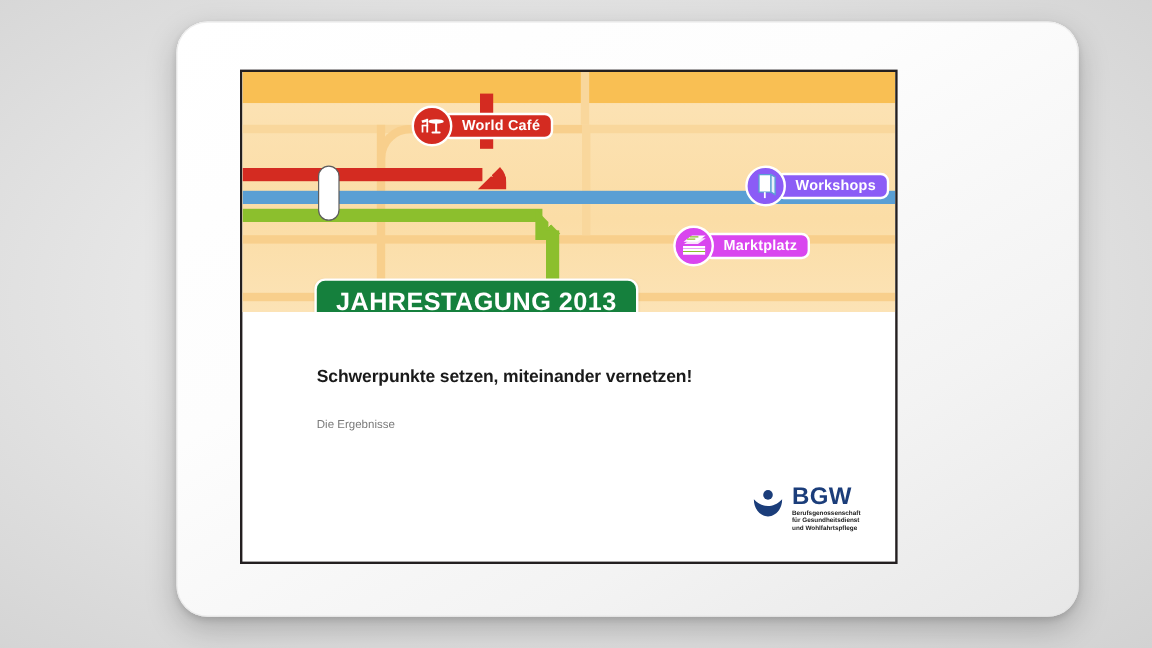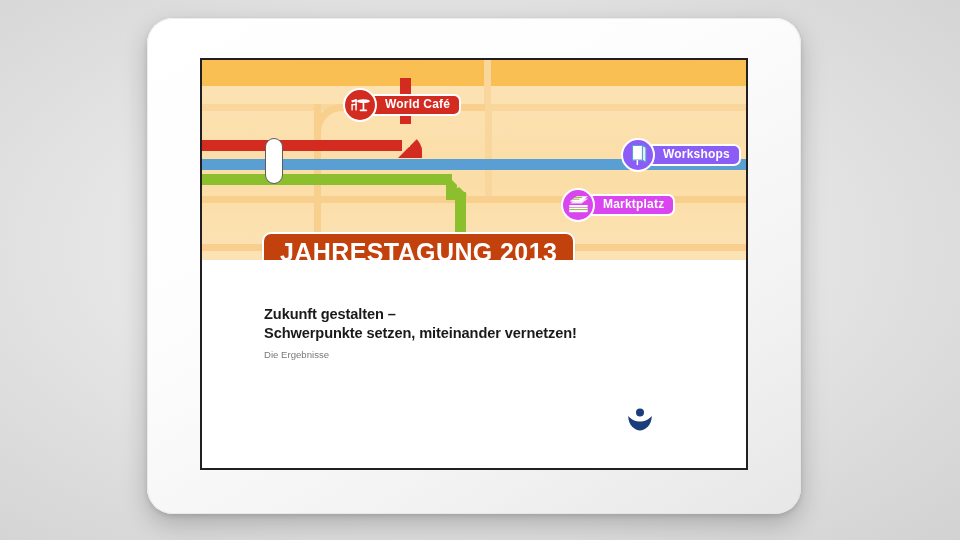--- a/index.html
+++ b/index.html
@@ -10,21 +10,21 @@
   }
   body {
     background: radial-gradient(ellipse at 46% 46%, #eeeeee 0%, #e6e6e6 45%, #dcdcdc 72%, #d2d2d2 100%);
     position: relative;
   }
 
   
   #tablet {
     position: absolute;
     left: 147px; top: 18px;
-    width: 654px; height: 496px;
+    width: 752px; height: 496px;
     border-radius: 26px;
     background: linear-gradient(150deg, #ffffff 0%, #fdfdfd 38%, #f3f3f3 72%, #e7e7e7 100%);
     box-shadow: 0 10px 26px rgba(0,0,0,.22), 0 2px 5px rgba(0,0,0,.12),
                 inset 0 1px 0 #ffffff, inset 0 0 0 1px rgba(255,255,255,.6);
   }
   #tablet::after{
     content:""; position:absolute; inset:0; border-radius:26px;
     border:1px solid rgba(0,0,0,.07); pointer-events:none;
   }
 
@@ -108,23 +108,23 @@
     white-space:nowrap; line-height:13px;
   }
   .bg-red   { background:#d42b21; }
   .bg-blue  { background:#8b5cf6; }
   .bg-green { background:#d946ef; }
 
   
   #banner {
     position:absolute; left:60px; top:172px;
     padding:6px 16px 8px;
-    background:#c2410c; border-radius:9px;
+    background:#15803d; border-radius:9px;
     border:2px solid #ffffff;
-    color:#ffffff; font-size:25px; font-weight:bold;
+    color:#ffffff; font-size:21px; font-weight:bold;
     letter-spacing:.4px; line-height:24px; z-index:6;
     box-shadow:0 1px 2px rgba(0,0,0,.08);
   }
 
   
   #headline {
     position:absolute; left:62px; top:245px;
     color:#1a1a1a; font-size:14.6px; font-weight:bold;
     line-height:18.5px; letter-spacing:-.1px;
   }
@@ -216,29 +216,36 @@
             </g>
           </svg>
         </div>
         <div class="st-label bg-green">Marktplatz</div>
       </div>
 
       <div id="banner">JAHRESTAGUNG 2013</div>
     </div>
 
     <div id="headline">
-      <div>Zukunft gestalten –</div>
       <div>Schwerpunkte setzen, miteinander vernetzen!</div>
     </div>
 
     <div id="subline">Die Ergebnisse</div>
 
     <div id="bgw">
       <div id="bgw-mark">
         <svg width="28" height="24" viewBox="0 0 28 24" aria-hidden="true">
           <circle cx="14" cy="5.4" r="4.0" fill="#1b3d7a"></circle>
           <path d="M2.2 9.0 C2.2 18.6 9.0 23.4 14 23.4 C19 23.4 25.8 18.6 25.8 9.0 C21.6 13.4 17.8 14.6 14 14.6 C10.2 14.6 6.4 13.4 2.2 9.0 Z" fill="#1b3d7a"></path>
         </svg>
       </div>
+      <div id="bgw-text">
+        <div id="bgw-word">BGW</div>
+        <div id="bgw-sub">
+          <div>Berufsgenossenschaft</div>
+          <div>für Gesundheitsdienst</div>
+          <div>und Wohlfahrtspflege</div>
+        </div>
+      </div>
     </div>
 
   </div>
 </div>
 
 </body></html>

